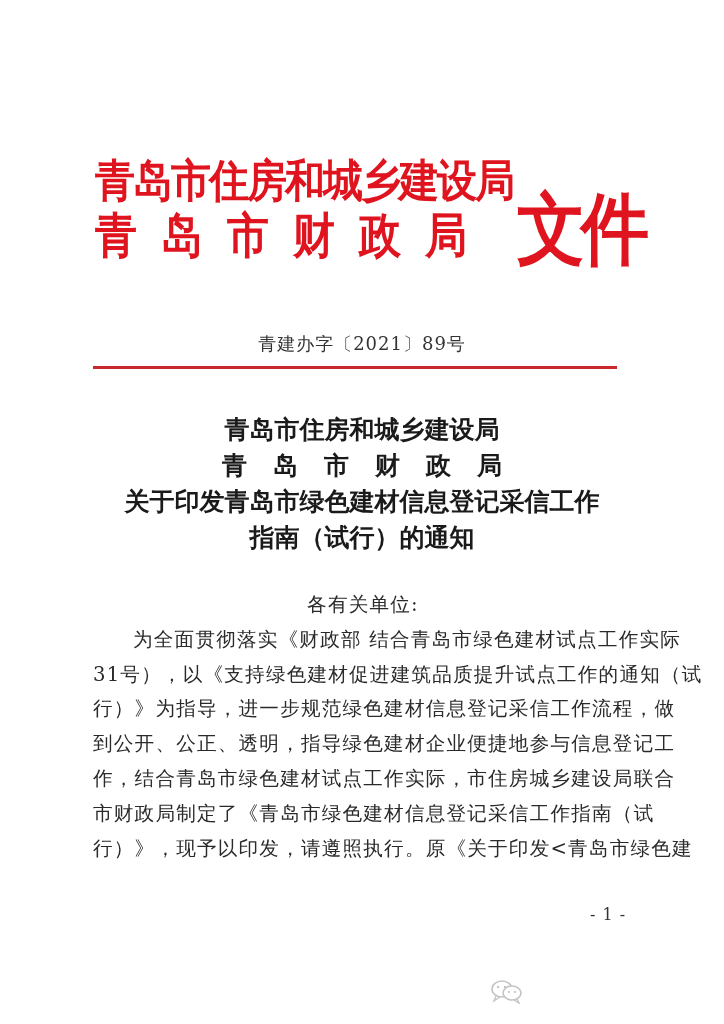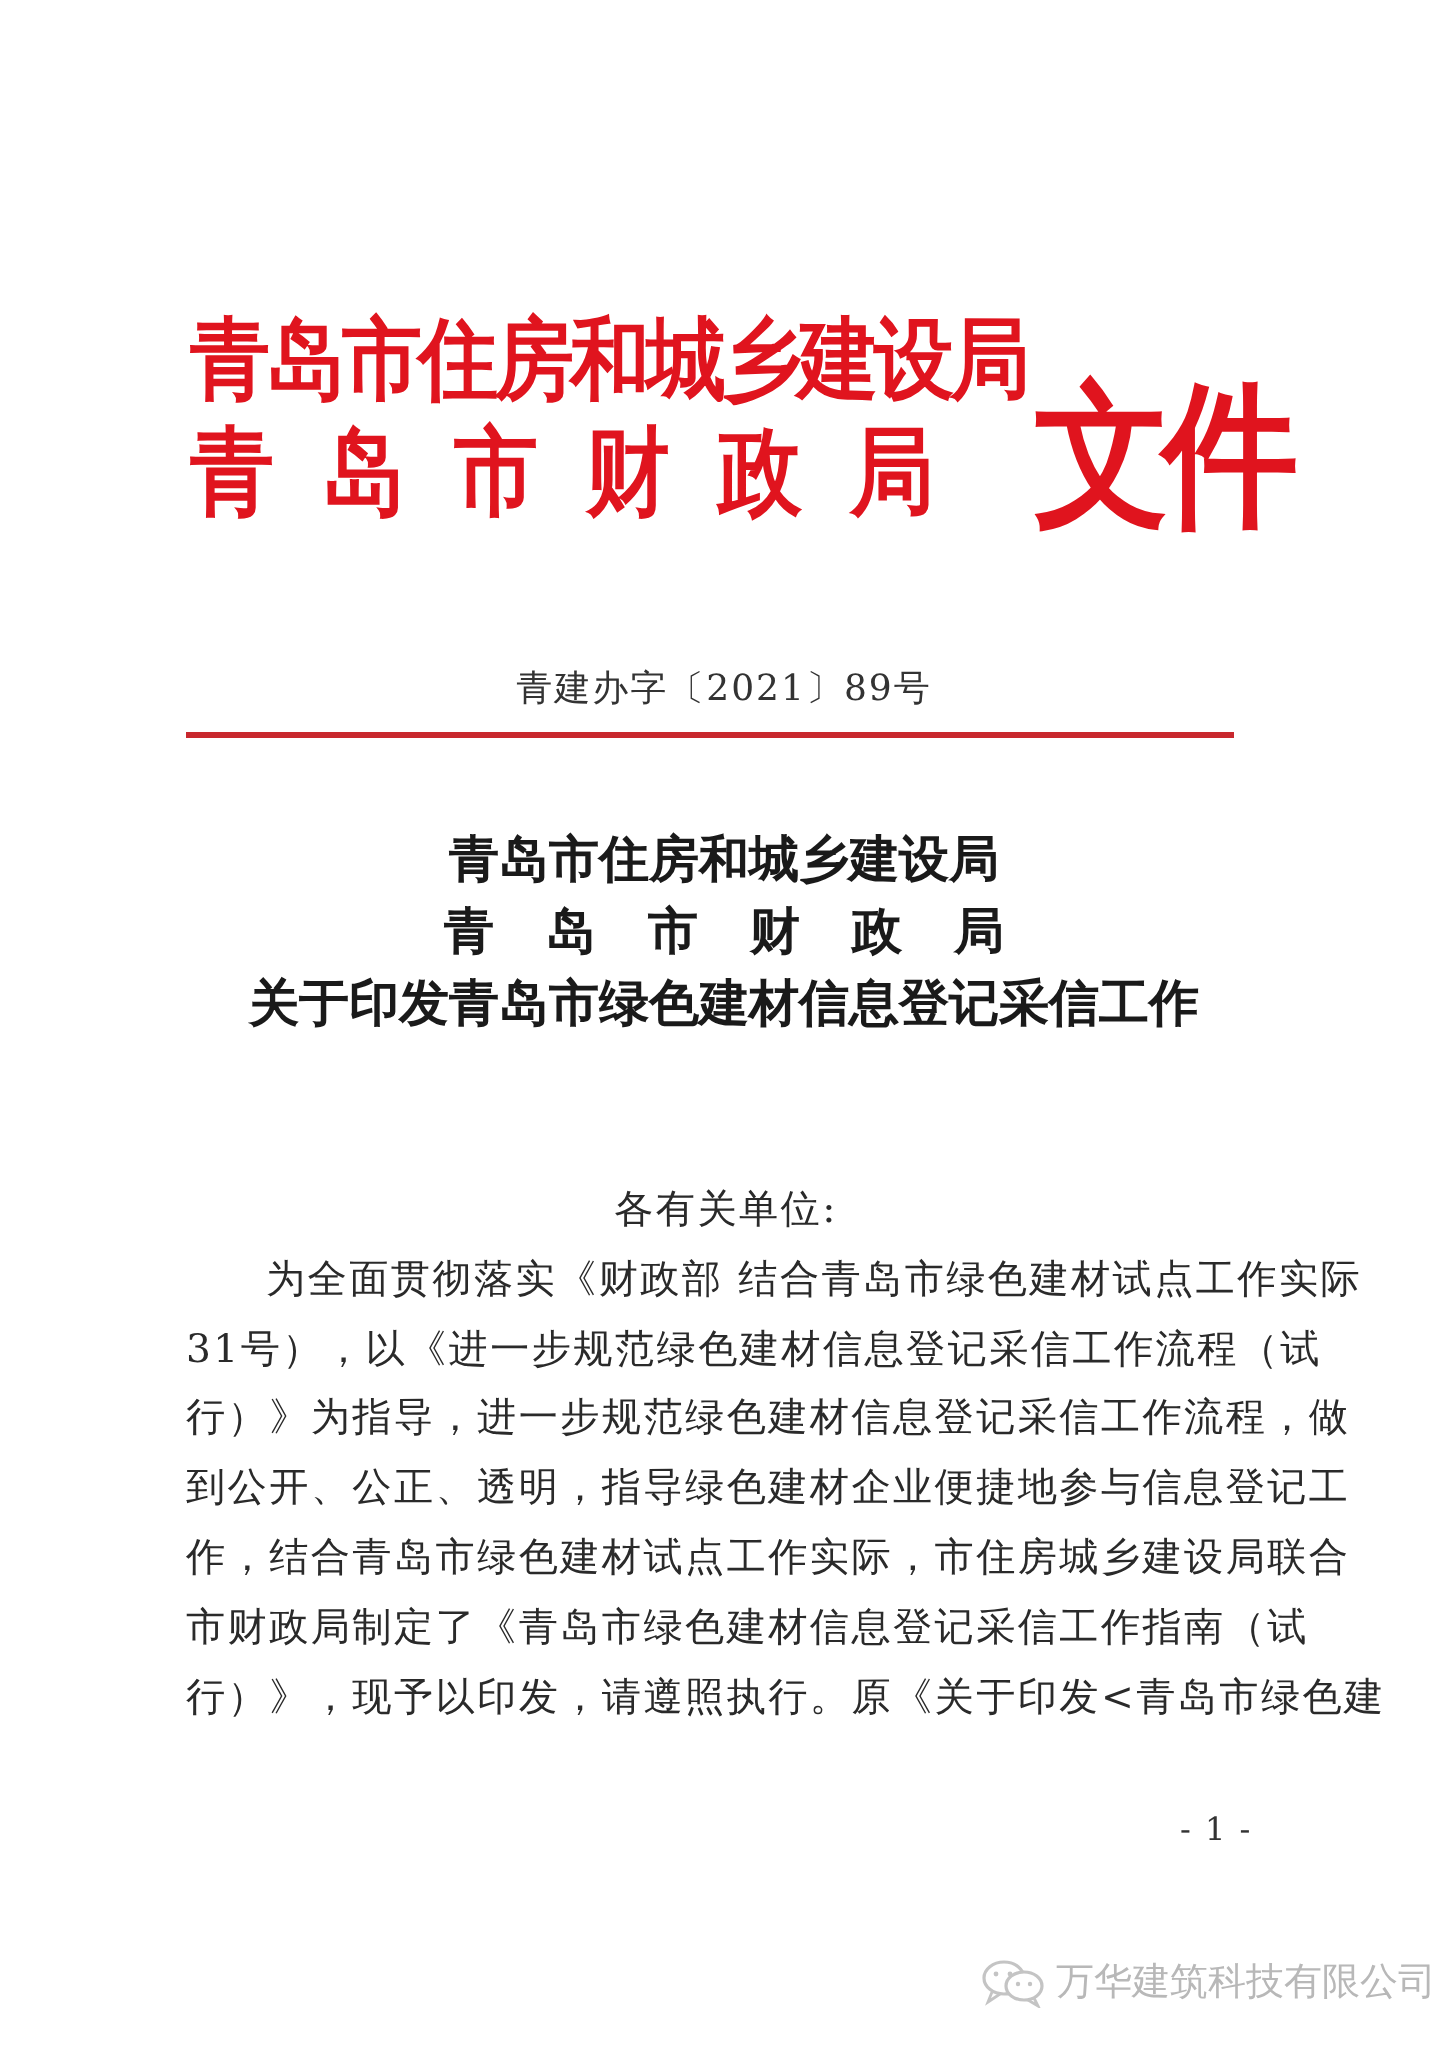--- a/index.html
+++ b/index.html
@@ -150,26 +150,27 @@
   <div class="red-header hdr-wenjian">文件</div>
 
   <div class="doc-number">青建办字〔2021〕89号</div>
 
   <div class="red-rule"></div>
 
   <div class="title-block">
     <div class="title-line">青岛市住房和城乡建设局</div>
     <div class="title-line spaced">青岛市财政局</div>
     <div class="title-line">关于印发青岛市绿色建材信息登记采信工作</div>
+    <div class="title-line">指南（试行）的通知</div>
   </div>
 
   <div class="body-text">
     <div class="body-line">各有关单位:</div>
     <div class="body-line indent">为全面贯彻落实《财政部 结合青岛市绿色建材试点工作实际</div>
-    <div class="body-line">31号），以《进一步规范绿色建材信息登记采信工作流程（试</div>
+    <div class="body-line">31号），以《支持绿色建材促进建筑品质提升试点工作的通知（试</div>
     <div class="body-line">行）》为指导，进一步规范绿色建材信息登记采信工作流程，做</div>
     <div class="body-line">到公开、公正、透明，指导绿色建材企业便捷地参与信息登记工</div>
     <div class="body-line">作，结合青岛市绿色建材试点工作实际，市住房城乡建设局联合</div>
     <div class="body-line">市财政局制定了《青岛市绿色建材信息登记采信工作指南（试</div>
     <div class="body-line">行）》，现予以印发，请遵照执行。原《关于印发&lt;青岛市绿色建</div>
   </div>
 
   <div class="page-num">- 1 -</div>
 
   <div class="watermark">
@@ -178,16 +179,15 @@
         <ellipse cx="12" cy="11" rx="10" ry="8" fill="none" stroke="#c4c4c4" stroke-width="1.6"></ellipse>
         <path d="M6 18 L4 23 L10 19" fill="none" stroke="#c4c4c4" stroke-width="1.4"></path>
         <ellipse cx="22" cy="15" rx="9" ry="7" fill="#fff" stroke="#c4c4c4" stroke-width="1.6"></ellipse>
         <path d="M27 21 L29 25 L24 22" fill="none" stroke="#c4c4c4" stroke-width="1.4"></path>
         <circle cx="8" cy="9" r="1.2" fill="#c4c4c4"></circle>
         <circle cx="15" cy="9" r="1.2" fill="#c4c4c4"></circle>
         <circle cx="19" cy="14" r="1.1" fill="#c4c4c4"></circle>
         <circle cx="25" cy="14" r="1.1" fill="#c4c4c4"></circle>
       </svg>
     </span>
-    <span>万华建筑科技有限公司</span>
   </div>
 
 </div>
 
 </body></html>

